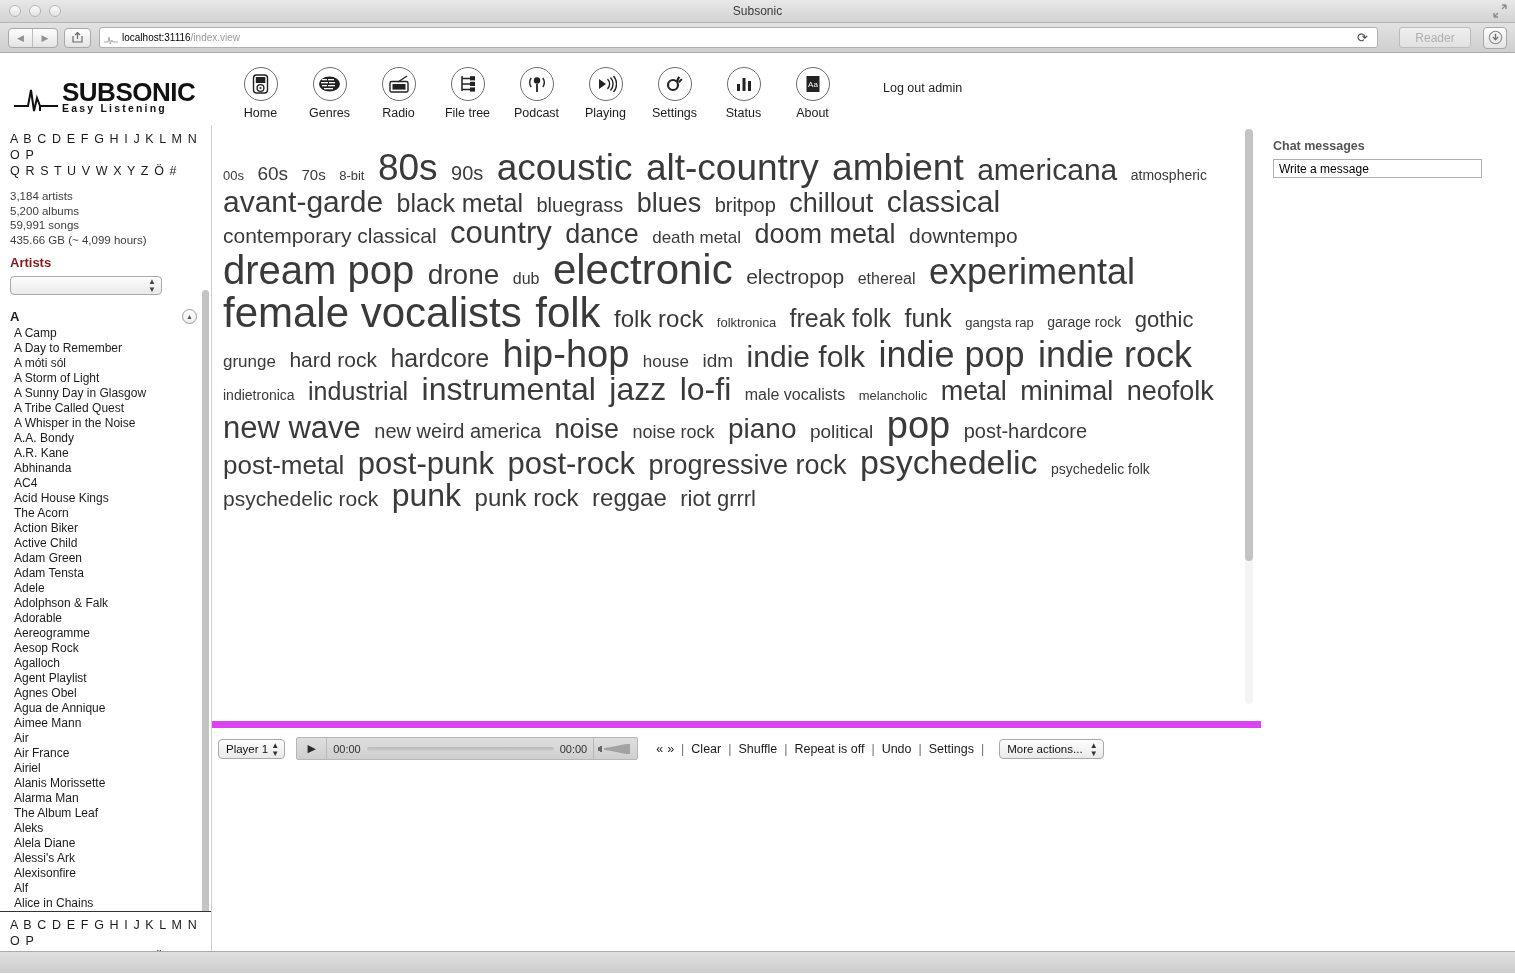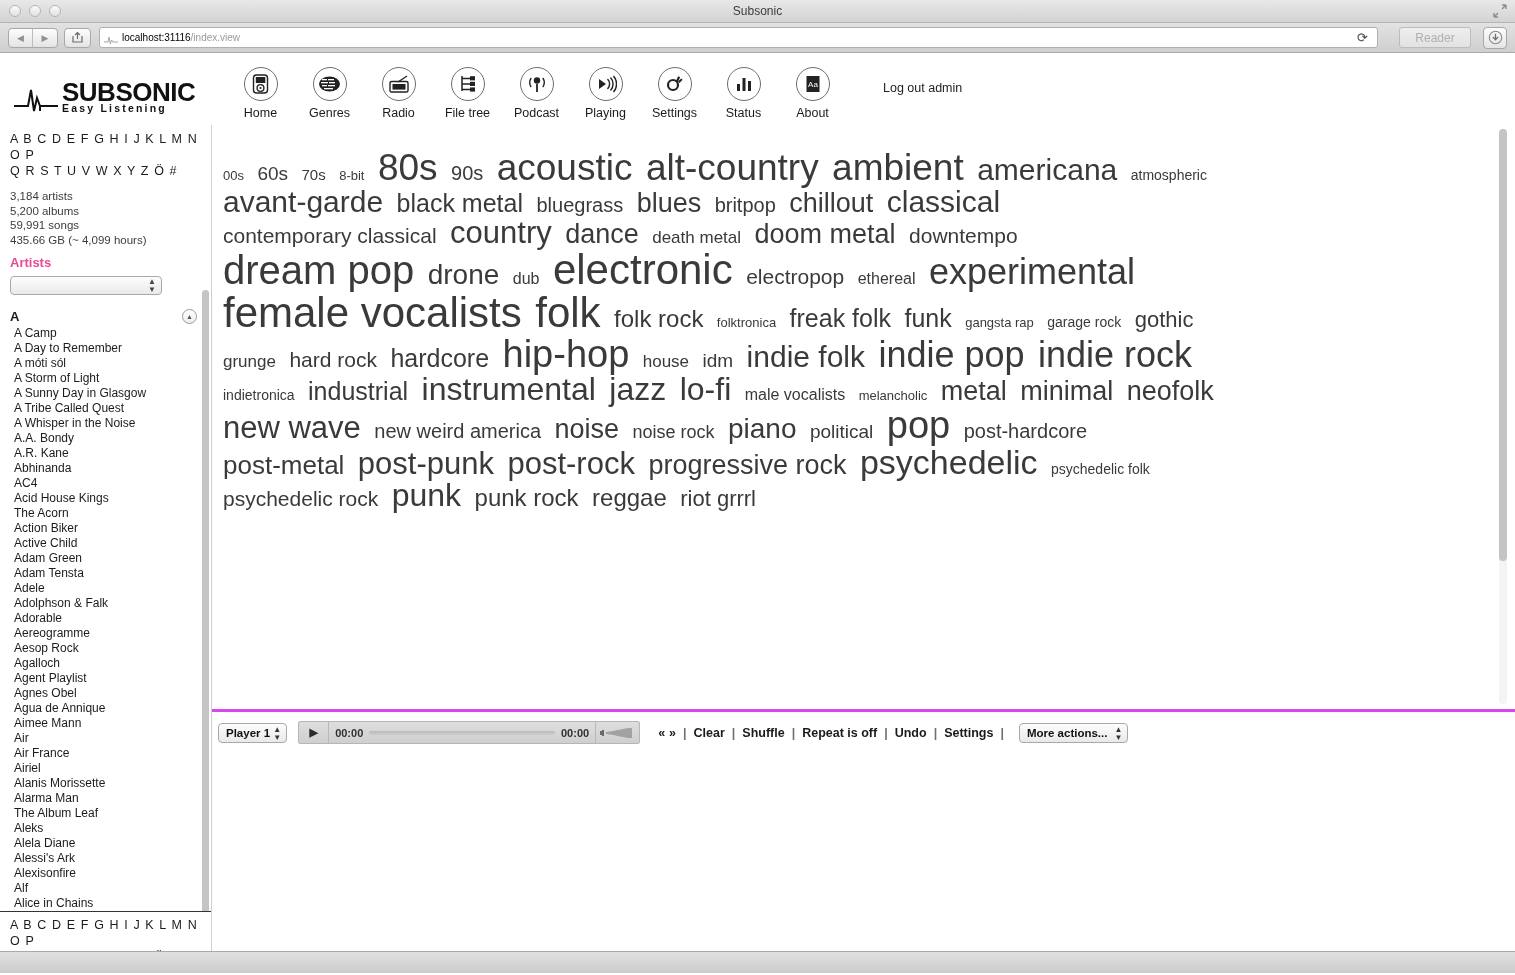--- a/index.html
+++ b/index.html
@@ -196,21 +196,21 @@
     font-size: 12.5px; color: #1b1b1b; line-height: 16px;
     letter-spacing: 1.1px;
   }
   .alpha-index span { cursor: pointer; }
   #stats {
     padding: 6px 10px 2px 10px;
     font-size: 11.5px; color: #3d3d3d; line-height: 14.5px;
   }
   #artists-head {
     padding: 6px 10px 2px 10px;
-    font-size: 13px; font-weight: bold; color: #ec4899;
+    font-size: 13px; font-weight: bold; color: #7f1d1d;
   }
   #artists-select {
     margin: 4px 10px 0 10px;
     width: 152px; height: 19px;
     border: 1px solid #a9a9a9; border-radius: 4px;
     background: linear-gradient(to bottom, #fdfdfd, #e9e9e9);
     position: relative;
   }
   #artists-select .stepper {
     position: absolute; right: 5px; top: 1px;
@@ -275,24 +275,23 @@
     position: absolute; right: 8px; top: 4px;
     width: 8px; height: 575px;
     background: #f4f4f4; border-radius: 4px;
   }
   #main-scroll .thumb {
     width: 8px; height: 432px; border-radius: 4px; background: #c4c4c4;
   }
 
   
   #player-wrap {
-    position: absolute; left: 0; top: 584px; right: 0;
-    border-top: 3px solid #d946ef;
+    position: absolute; left: 0; top: 596px; right: 0;
+    border-top: 7px solid #d946ef;
     padding: 9px 0 0 6px;
-    font-weight: bold;
   }
   #player-row { display: flex; align-items: center; }
   .select-box {
     border: 1px solid #a9a9a9; border-radius: 4px;
     background: linear-gradient(to bottom, #fdfdfd, #e9e9e9);
     height: 20px; display: flex; align-items: center;
     padding: 0 16px 0 7px;
     font-size: 11.5px; color: #111;
     position: relative;
   }
@@ -673,18 +672,22 @@
               <span class="sep">|</span>
               <div class="select-box" id="more-actions">
                 <span>More actions...</span>
                 <span class="stepper">▲<br>▼</span>
               </div>
             </div>
           </div>
         </div>
       </div>
 
+      <div id="right-col">
+        <div id="chat-title">Chat messages</div>
+        <input id="chat-input" type="text" placeholder="Write a message" style="">
+      </div>
 
     </div>
 
     <div id="statusbar"></div>
   </div>
 </div>
 
 </body></html>

